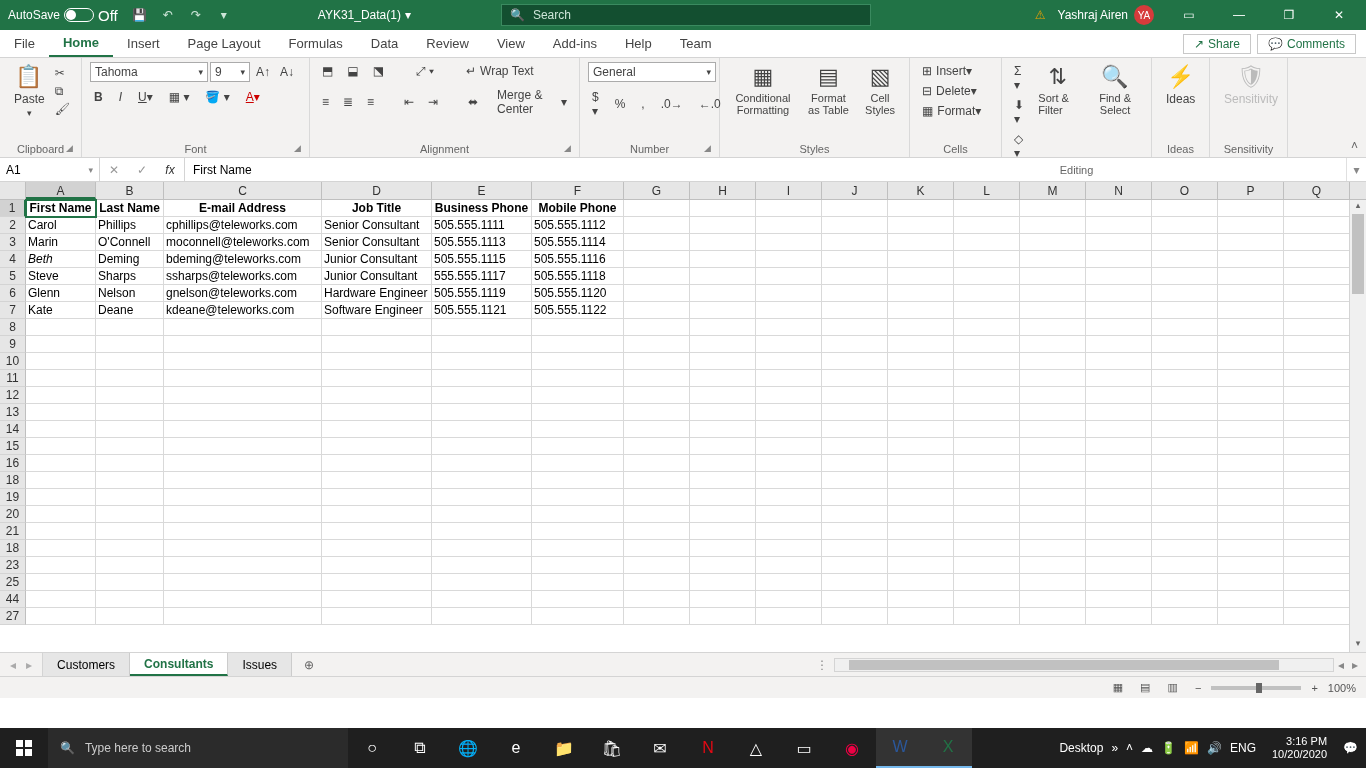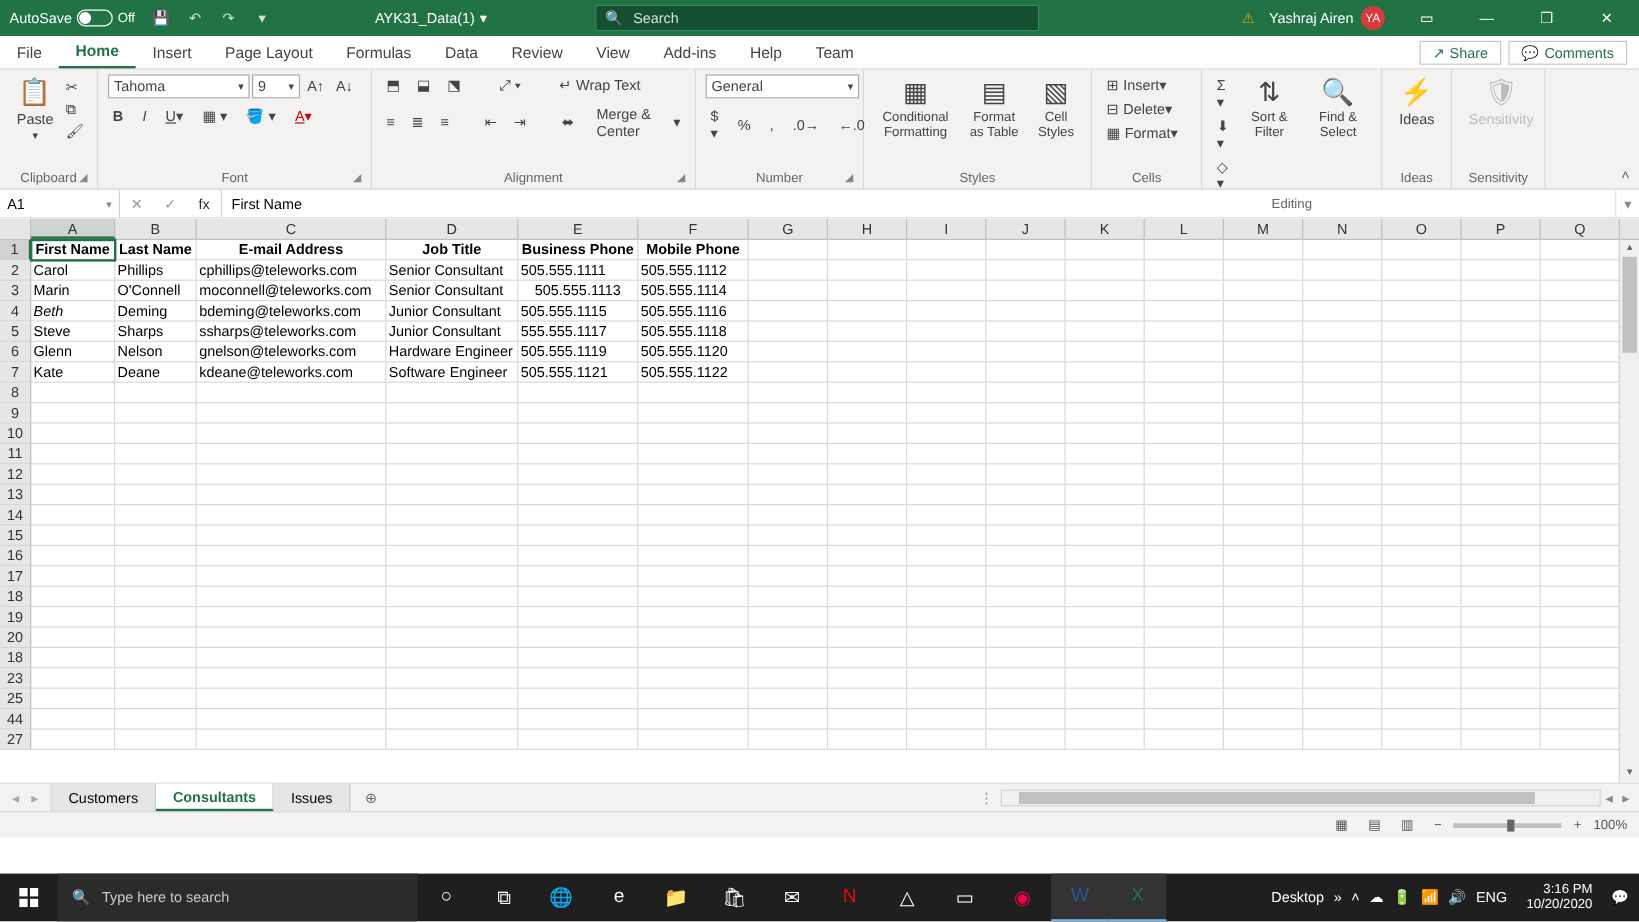--- a/index.html
+++ b/index.html
@@ -36,21 +36,21 @@
 .small-row { display: flex; gap: 2px; align-items: center; }
 .small-btn { padding: 2px 4px; display: flex; align-items: center; }
 .font-sel { height: 20px; border: 1px solid #ababab; background: #fff; font-size: 12px; padding: 0 4px; display: flex; align-items: center; justify-content: space-between; }
 .collapse-btn { position: absolute; right: 8px; bottom: 4px; font-size: 12px; color: #666; }
 
 
 .formula-row { height: 24px; border-bottom: 1px solid #d4d4d4; display: flex; align-items: stretch; font-size: 12px; }
 .name-box { width: 100px; border-right: 1px solid #d4d4d4; display: flex; align-items: center; padding: 0 6px; justify-content: space-between; background: #fff; }
 .fx-icons { display: flex; align-items: center; border-right: 1px solid #d4d4d4; }
 .fx-icons span { width: 28px; text-align: center; color: #999; }
-.fx-icons .fx { color: #333; }
+.fx-icons .fx { color: #333; font-style: italic; }
 .formula-input { flex: 1; padding: 0 8px; display: flex; align-items: center; }
 .expand-fx { width: 20px; display:flex; align-items:center; justify-content:center; color:#888; border-left:1px solid #e0e0e0; }
 
 
 .grid-area { position: relative; height: 470px; overflow: hidden; background: #fff; }
 .col-headers { display: flex; height: 18px; background: #e6e6e6; border-bottom: 1px solid #bfbfbf; font-size: 12px; }
 .corner { width: 26px; border-right: 1px solid #bfbfbf; background: #e6e6e6; }
 .col-h { border-right: 1px solid #bfbfbf; text-align: center; line-height: 18px; color: #333; }
 .col-h.sel { background: #d2d2d2; border-bottom: 2px solid #217346; }
 .rows { }
@@ -93,21 +93,21 @@
 svg { display: block; }
 .chip { display:inline-flex; align-items:center; }
 </style>
 </head>
 <body>
 
 <div class="titlebar">
   <div class="autosave">
     <span>AutoSave</span>
     <span class="toggle"></span>
-    <span style="font-size:11px">Off</span>
+    <span style="font-size:15px">Off</span>
   </div>
   <div class="qat-btn">💾</div>
   <div class="qat-btn">↶</div>
   <div class="qat-btn">↷</div>
   <div class="qat-btn">▾</div>
   <div class="filename">
     <span>AYK31_Data(1)</span>
       <span>▾</span>
   </div>
   <div class="search">
@@ -272,21 +272,21 @@
 
   <div class="group" style="width:150px">
     <div class="group-content">
       <div style="display:flex;flex-direction:column;gap:2px">
         <span class="small-btn">Σ ▾</span>
         <span class="small-btn">⬇ ▾</span>
         <span class="small-btn">◇ ▾</span>
       </div>
       <div class="big-btn">
           <span class="icon">⇅</span>
-          <span style="text-align:center;font-size:11px;line-height:12px">Sort &amp; Filter</span>
+          <span style="text-align:left;font-size:11px;line-height:12px">Sort &amp; Filter</span>
         </div>
       <div class="big-btn">
           <span class="icon">🔍</span>
           <span style="text-align:center;font-size:11px;line-height:12px">Find &amp; Select</span>
         </div>
     </div>
     <div class="group-label"><span>Editing</span></div>
   </div>
 
   <div class="group" style="width:58px">
@@ -388,21 +388,21 @@
         <div class="cell" style="width: 66px;"></div>
         <div class="cell" style="width: 66px;"></div>
         <div class="cell" style="width: 66px;"></div>
       </div>
       <div class="row">
         <div class="row-h">3</div>
         <div class="cell" style="width: 70px;">Marin</div>
         <div class="cell" style="width: 68px;">O'Connell</div>
         <div class="cell" style="width: 158px;">moconnell@teleworks.com</div>
         <div class="cell" style="width: 110px;">Senior Consultant</div>
-        <div class="cell" style="width: 100px; text-align: center;">505.555.1113</div>
+        <div class="cell" style="width: 100px;">505.555.1113</div>
         <div class="cell" style="width: 92px;">505.555.1114</div>
         <div class="cell" style="width: 66px;"></div>
         <div class="cell" style="width: 66px;"></div>
         <div class="cell" style="width: 66px;"></div>
         <div class="cell" style="width: 66px;"></div>
         <div class="cell" style="width: 66px;"></div>
         <div class="cell" style="width: 66px;"></div>
         <div class="cell" style="width: 66px;"></div>
         <div class="cell" style="width: 66px;"></div>
         <div class="cell" style="width: 66px;"></div>
@@ -663,40 +663,20 @@
         <div class="cell" style="width: 66px;"></div>
         <div class="cell" style="width: 66px;"></div>
         <div class="cell" style="width: 66px;"></div>
         <div class="cell" style="width: 66px;"></div>
         <div class="cell" style="width: 66px;"></div>
         <div class="cell" style="width: 66px;"></div>
         <div class="cell" style="width: 66px;"></div>
         <div class="cell" style="width: 66px;"></div>
       </div>
       <div class="row">
-        <div class="row-h">17</div>
-        <div class="cell" style="width: 70px;"></div>
-        <div class="cell" style="width: 68px;"></div>
-        <div class="cell" style="width: 158px;"></div>
-        <div class="cell" style="width: 110px;"></div>
-        <div class="cell" style="width: 100px;"></div>
-        <div class="cell" style="width: 92px;"></div>
-        <div class="cell" style="width: 66px;"></div>
-        <div class="cell" style="width: 66px;"></div>
-        <div class="cell" style="width: 66px;"></div>
-        <div class="cell" style="width: 66px;"></div>
-        <div class="cell" style="width: 66px;"></div>
-        <div class="cell" style="width: 66px;"></div>
-        <div class="cell" style="width: 66px;"></div>
-        <div class="cell" style="width: 66px;"></div>
-        <div class="cell" style="width: 66px;"></div>
-        <div class="cell" style="width: 66px;"></div>
-        <div class="cell" style="width: 66px;"></div>
-      </div>
-      <div class="row">
         <div class="row-h">18</div>
         <div class="cell" style="width: 70px;"></div>
         <div class="cell" style="width: 68px;"></div>
         <div class="cell" style="width: 158px;"></div>
         <div class="cell" style="width: 110px;"></div>
         <div class="cell" style="width: 100px;"></div>
         <div class="cell" style="width: 92px;"></div>
         <div class="cell" style="width: 66px;"></div>
         <div class="cell" style="width: 66px;"></div>
         <div class="cell" style="width: 66px;"></div>
@@ -724,20 +704,40 @@
         <div class="cell" style="width: 66px;"></div>
         <div class="cell" style="width: 66px;"></div>
         <div class="cell" style="width: 66px;"></div>
         <div class="cell" style="width: 66px;"></div>
         <div class="cell" style="width: 66px;"></div>
         <div class="cell" style="width: 66px;"></div>
         <div class="cell" style="width: 66px;"></div>
       </div>
       <div class="row">
         <div class="row-h">20</div>
+        <div class="cell" style="width: 70px;"></div>
+        <div class="cell" style="width: 68px;"></div>
+        <div class="cell" style="width: 158px;"></div>
+        <div class="cell" style="width: 110px;"></div>
+        <div class="cell" style="width: 100px;"></div>
+        <div class="cell" style="width: 92px;"></div>
+        <div class="cell" style="width: 66px;"></div>
+        <div class="cell" style="width: 66px;"></div>
+        <div class="cell" style="width: 66px;"></div>
+        <div class="cell" style="width: 66px;"></div>
+        <div class="cell" style="width: 66px;"></div>
+        <div class="cell" style="width: 66px;"></div>
+        <div class="cell" style="width: 66px;"></div>
+        <div class="cell" style="width: 66px;"></div>
+        <div class="cell" style="width: 66px;"></div>
+        <div class="cell" style="width: 66px;"></div>
+        <div class="cell" style="width: 66px;"></div>
+      </div>
+      <div class="row">
+        <div class="row-h">21</div>
         <div class="cell" style="width: 70px;"></div>
         <div class="cell" style="width: 68px;"></div>
         <div class="cell" style="width: 158px;"></div>
         <div class="cell" style="width: 110px;"></div>
         <div class="cell" style="width: 100px;"></div>
         <div class="cell" style="width: 92px;"></div>
         <div class="cell" style="width: 66px;"></div>
         <div class="cell" style="width: 66px;"></div>
         <div class="cell" style="width: 66px;"></div>
         <div class="cell" style="width: 66px;"></div>

